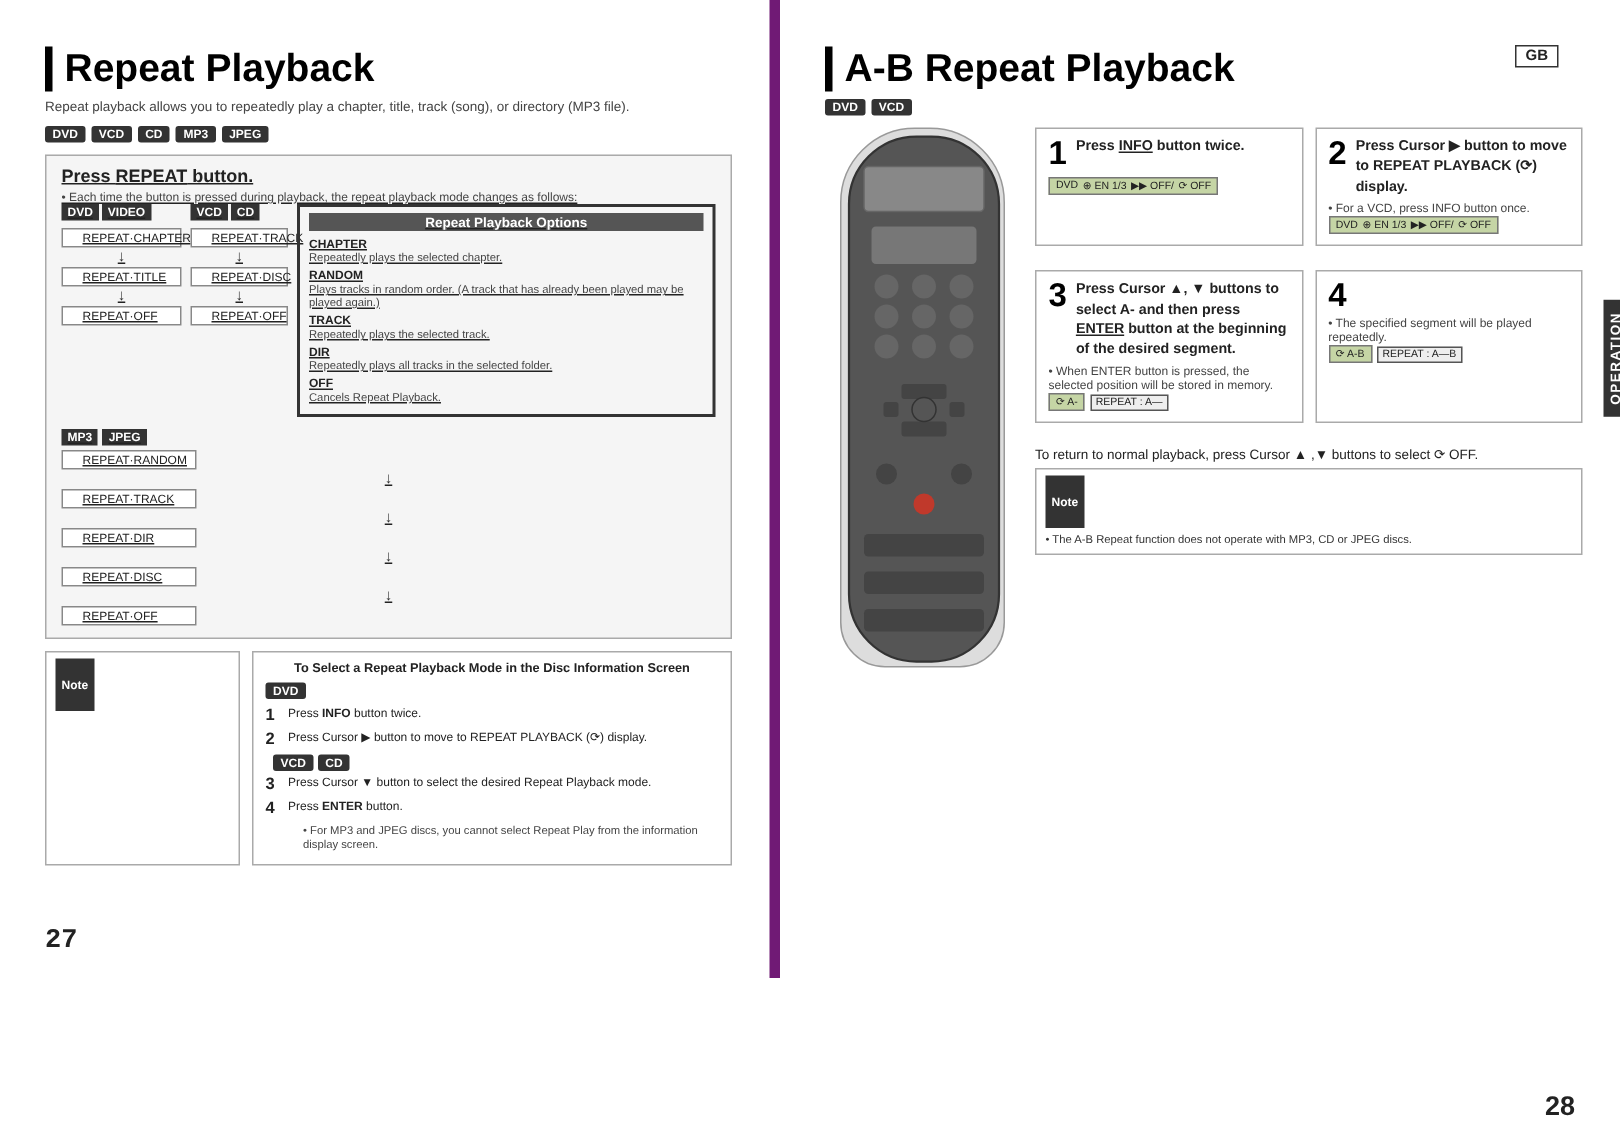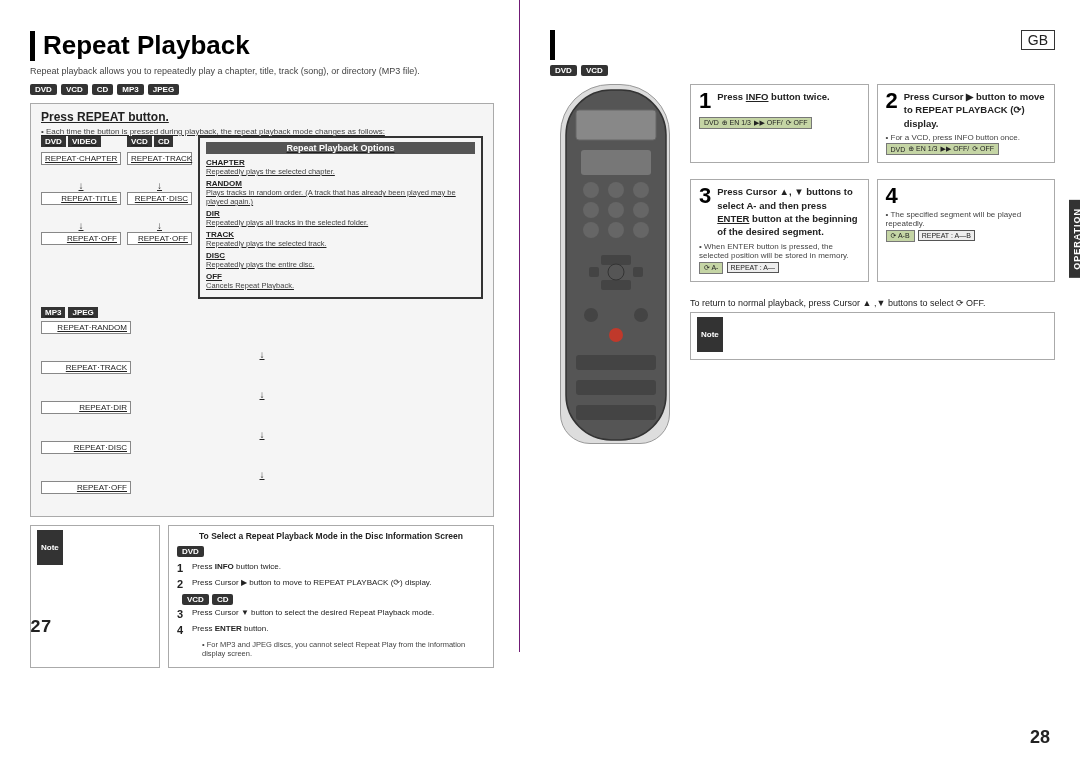--- a/index.html
+++ b/index.html
@@ -11,21 +11,21 @@
       font-size: 11px;
       color: #222;
       overflow: hidden;
       display: flex;
     }
 
     .left-page {
       width: 520px;
       height: 652px;
       padding: 30px 25px 20px 30px;
-      border-right: 1px solid #701a75;
+      border-right: 7px solid #701a75;
       position: relative;
     }
 
     .right-page {
       width: 560px;
       height: 763px;
       padding: 30px 25px 20px 30px;
       position: relative;
     }
 
@@ -119,24 +119,24 @@
       background: #333;
       color: #fff;
       font-size: 8px;
       font-weight: bold;
       padding: 1px 4px;
       margin-bottom: 3px;
     }
 
     .repeat-item {
       font-size: 8px;
-      text-align: right;
+      text-align: left;
       border: 1px solid #888;
-      margin-bottom: 16px;
-      padding: 1px 3px;
+      margin-bottom: 2px;
+      padding: 1px 13px;
       background: #fff;
     }
     .arrow-down {
       text-align: center;
       font-size: 10px;
       line-height: 1;
       color: #333;
       margin-bottom: 1px;
     }
 
@@ -243,24 +243,24 @@
       font-size: 18px;
       font-weight: bold;
     }
     .page-num-left { left: 30px; font-family: Liberation Mono, monospace; }
     .page-num-right { right: 30px; }
 
     
     .gb-badge {
       position: absolute;
       top: 30px;
-      right: 25px;
+      right: 41px;
       border: 1px solid #333;
-      font-size: 14px;
-      font-weight: normal;
+      font-size: 10px;
+      font-weight: bold;
       padding: 1px 6px;
     }
 
     .ab-subtitle {
       font-size: 9px;
       color: #444;
       margin-bottom: 8px;
     }
 
     .right-content {
@@ -426,30 +426,26 @@
         <div class="options-title">Repeat Playback Options</div>
         <div class="option-entry">
           <div class="option-name">CHAPTER</div>
           <div class="option-desc">Repeatedly plays the selected chapter.</div>
         </div>
         <div class="option-entry">
           <div class="option-name">RANDOM</div>
           <div class="option-desc">Plays tracks in random order. (A track that has already been played may be played again.)</div>
         </div>
         <div class="option-entry">
+          <div class="option-name">TRACK</div>
+          <div class="option-desc">Repeatedly plays the selected track.</div>
+        </div>
+        <div class="option-entry">
           <div class="option-name">DIR</div>
           <div class="option-desc">Repeatedly plays all tracks in the selected folder.</div>
-        </div>
-        <div class="option-entry">
-          <div class="option-name">TRACK</div>
-          <div class="option-desc">Repeatedly plays the selected track.</div>
-        </div>
-        <div class="option-entry">
-          <div class="option-name">DISC</div>
-          <div class="option-desc">Repeatedly plays the entire disc.</div>
         </div>
         <div class="option-entry">
           <div class="option-name">OFF</div>
           <div class="option-desc">Cancels Repeat Playback.</div>
         </div>
       </div>
     </div>
 
     <div style="margin-top:3px;">
       <div class="mp3-jpeg-row">
@@ -503,20 +499,21 @@
   </div>
 
   <span class="page-num page-num-left">27</span>
 </div>
 
 <div class="right-page">
   <div class="gb-badge">GB</div>
 
   <div class="page-title">
     <span class="page-title-bar"></span>
+    <span>A-B Repeat Playback</span>
   </div>
 
   <div class="disc-badges">
     <span class="badge">DVD</span>
     <span class="badge">VCD</span>
   </div>
 
   <div class="right-content">
 
     <div class="remote-col">
@@ -608,20 +605,21 @@
             <span>⟳ A-B</span>
           </div>
           <div class="repeat-ab-badge">REPEAT : A—B</div>
         </div>
       </div>
 
       <div class="return-text">To return to normal playback, press Cursor ▲ ,▼ buttons to select ⟳ OFF.</div>
 
       <div class="right-note-box">
         <span class="note-title">Note</span>
+        <div class="note-text">• The A-B Repeat function does not operate with MP3, CD or JPEG discs.</div>
       </div>
     </div>
   </div>
 
   <div class="operation-tab">OPERATION</div>
 
   <span class="page-num page-num-right">28</span>
 </div>
 
 </body></html>

